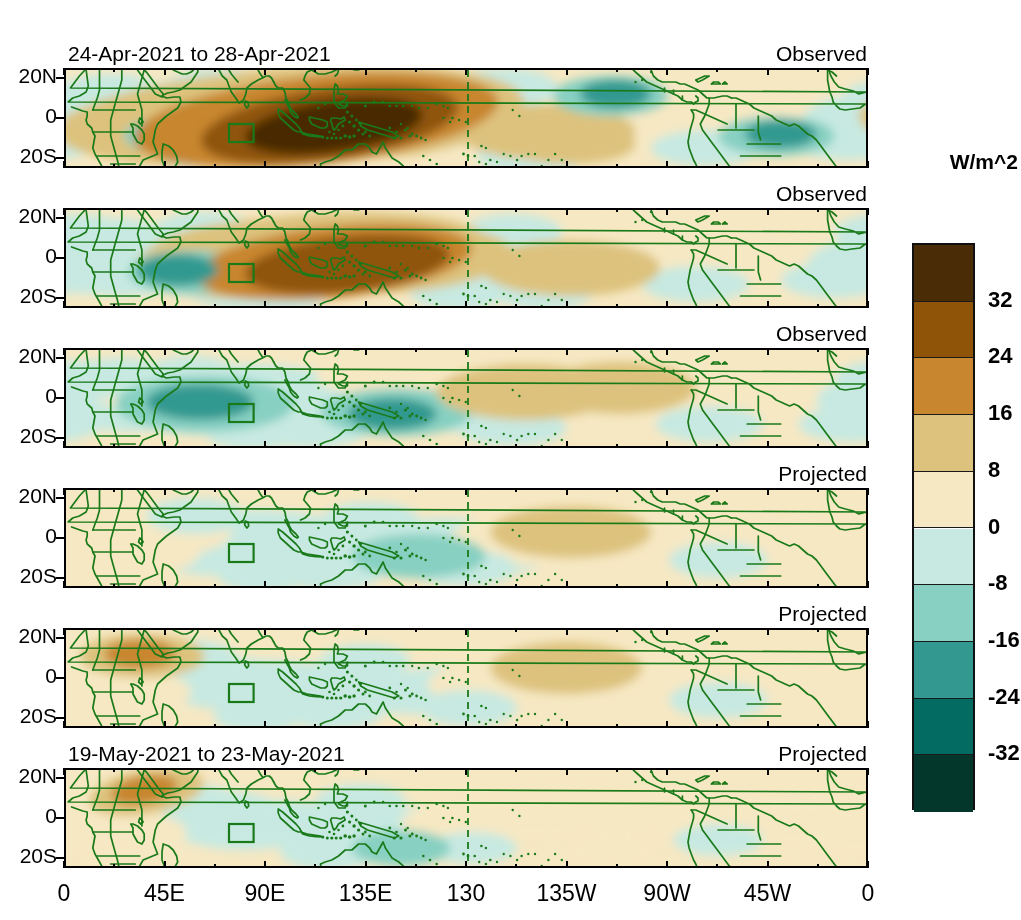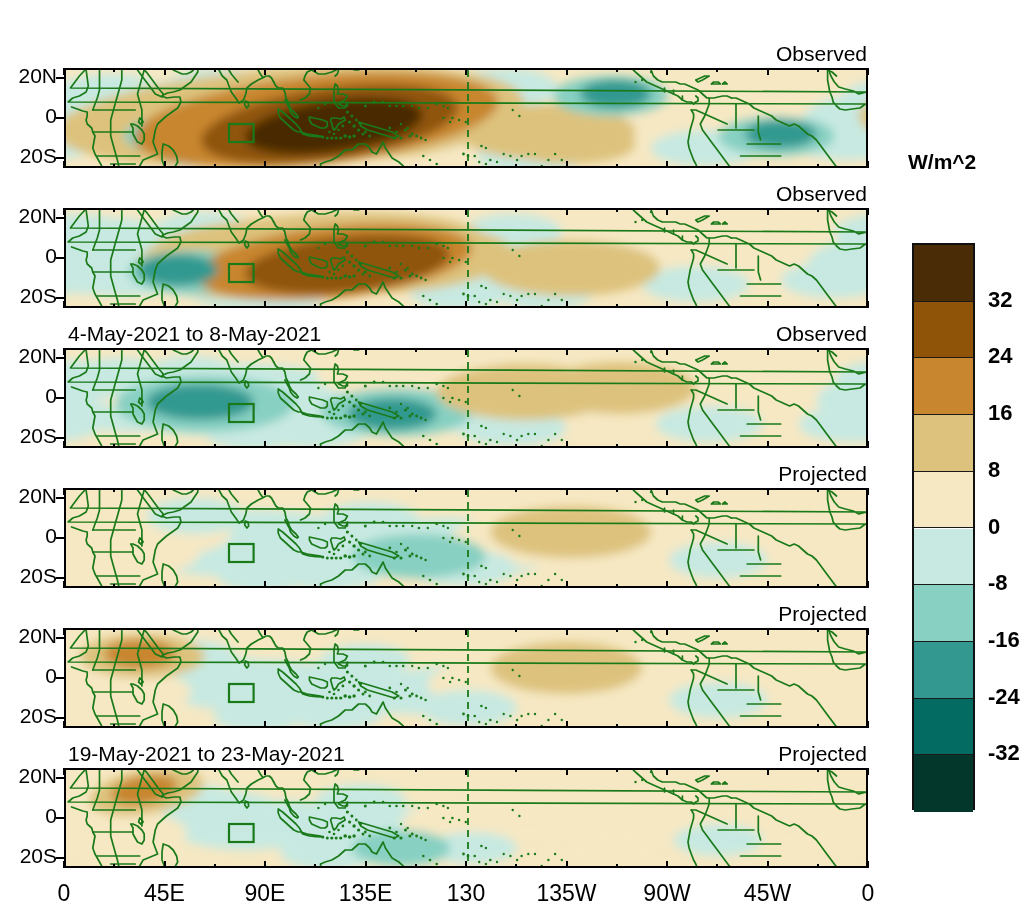--- a/index.html
+++ b/index.html
@@ -88,21 +88,21 @@
     top: 8px;
     font-size: 23px;
     transform: translateX(-50%);
     white-space: nowrap;
   }
   
   #cbar-units {
     position: absolute;
     left: 908px; top: 150px;
     width: 110px;
-    text-align: left;
+    text-align: right;
     font-size: 21px;
     font-weight: bold;
   }
   #cbar {
     position: absolute;
     left: 912px; top: 243px;
     width: 63px; height: 567px;
     border: 2px solid #111;
     box-sizing: border-box;
   }
@@ -124,20 +124,21 @@
 </style>
 </head>
 <body>
 
 <div id="figure">
 
 
   <div id="panels">
       <div class="panel" style="top: 68px;">
         <div class="panel-header">
+          <span class="panel-date">24-Apr-2021 to 28-Apr-2021</span>
           <span class="panel-status">Observed</span>
         </div>
         <div class="map-frame">
           <svg xmlns="http://www.w3.org/2000/svg" width="804" height="100" viewBox="0 0 804 100">
             <rect x="0" y="0" width="804" height="100" fill="#f6e8c3"></rect>
             <defs>
               <filter id="bl0" x="-30%" y="-60%" width="160%" height="220%">
                 <feGaussianBlur stdDeviation="5"></feGaussianBlur>
               </filter>
             </defs>
@@ -599,21 +600,20 @@
           <div style="position: absolute; left: 702.5px; width: 2px; height: 7px; background: rgb(0, 0, 0); top: 0px;"></div>
           <div style="position: absolute; left: 702.5px; width: 2px; height: 7px; background: rgb(0, 0, 0); top: 93px;"></div>
           <div style="position: absolute; left: 752.75px; width: 2px; height: 4px; background: rgb(0, 0, 0); top: 0px;"></div>
           <div style="position: absolute; left: 752.75px; width: 2px; height: 4px; background: rgb(0, 0, 0); top: 96px;"></div>
           <div style="position: absolute; left: 803px; width: 2px; height: 7px; background: rgb(0, 0, 0); top: 0px;"></div>
           <div style="position: absolute; left: 803px; width: 2px; height: 7px; background: rgb(0, 0, 0); top: 93px;"></div>
         </div>
       </div>
       <div class="panel" style="top: 348px;">
         <div class="panel-header">
-          <span class="panel-date">4-May-2021 to 8-May-2021</span>
           <span class="panel-status">Observed</span>
         </div>
         <div class="map-frame">
           <svg xmlns="http://www.w3.org/2000/svg" width="804" height="100" viewBox="0 0 804 100">
             <rect x="0" y="0" width="804" height="100" fill="#f6e8c3"></rect>
             <defs>
               <filter id="bl2" x="-30%" y="-60%" width="160%" height="220%">
                 <feGaussianBlur stdDeviation="5"></feGaussianBlur>
               </filter>
             </defs>

